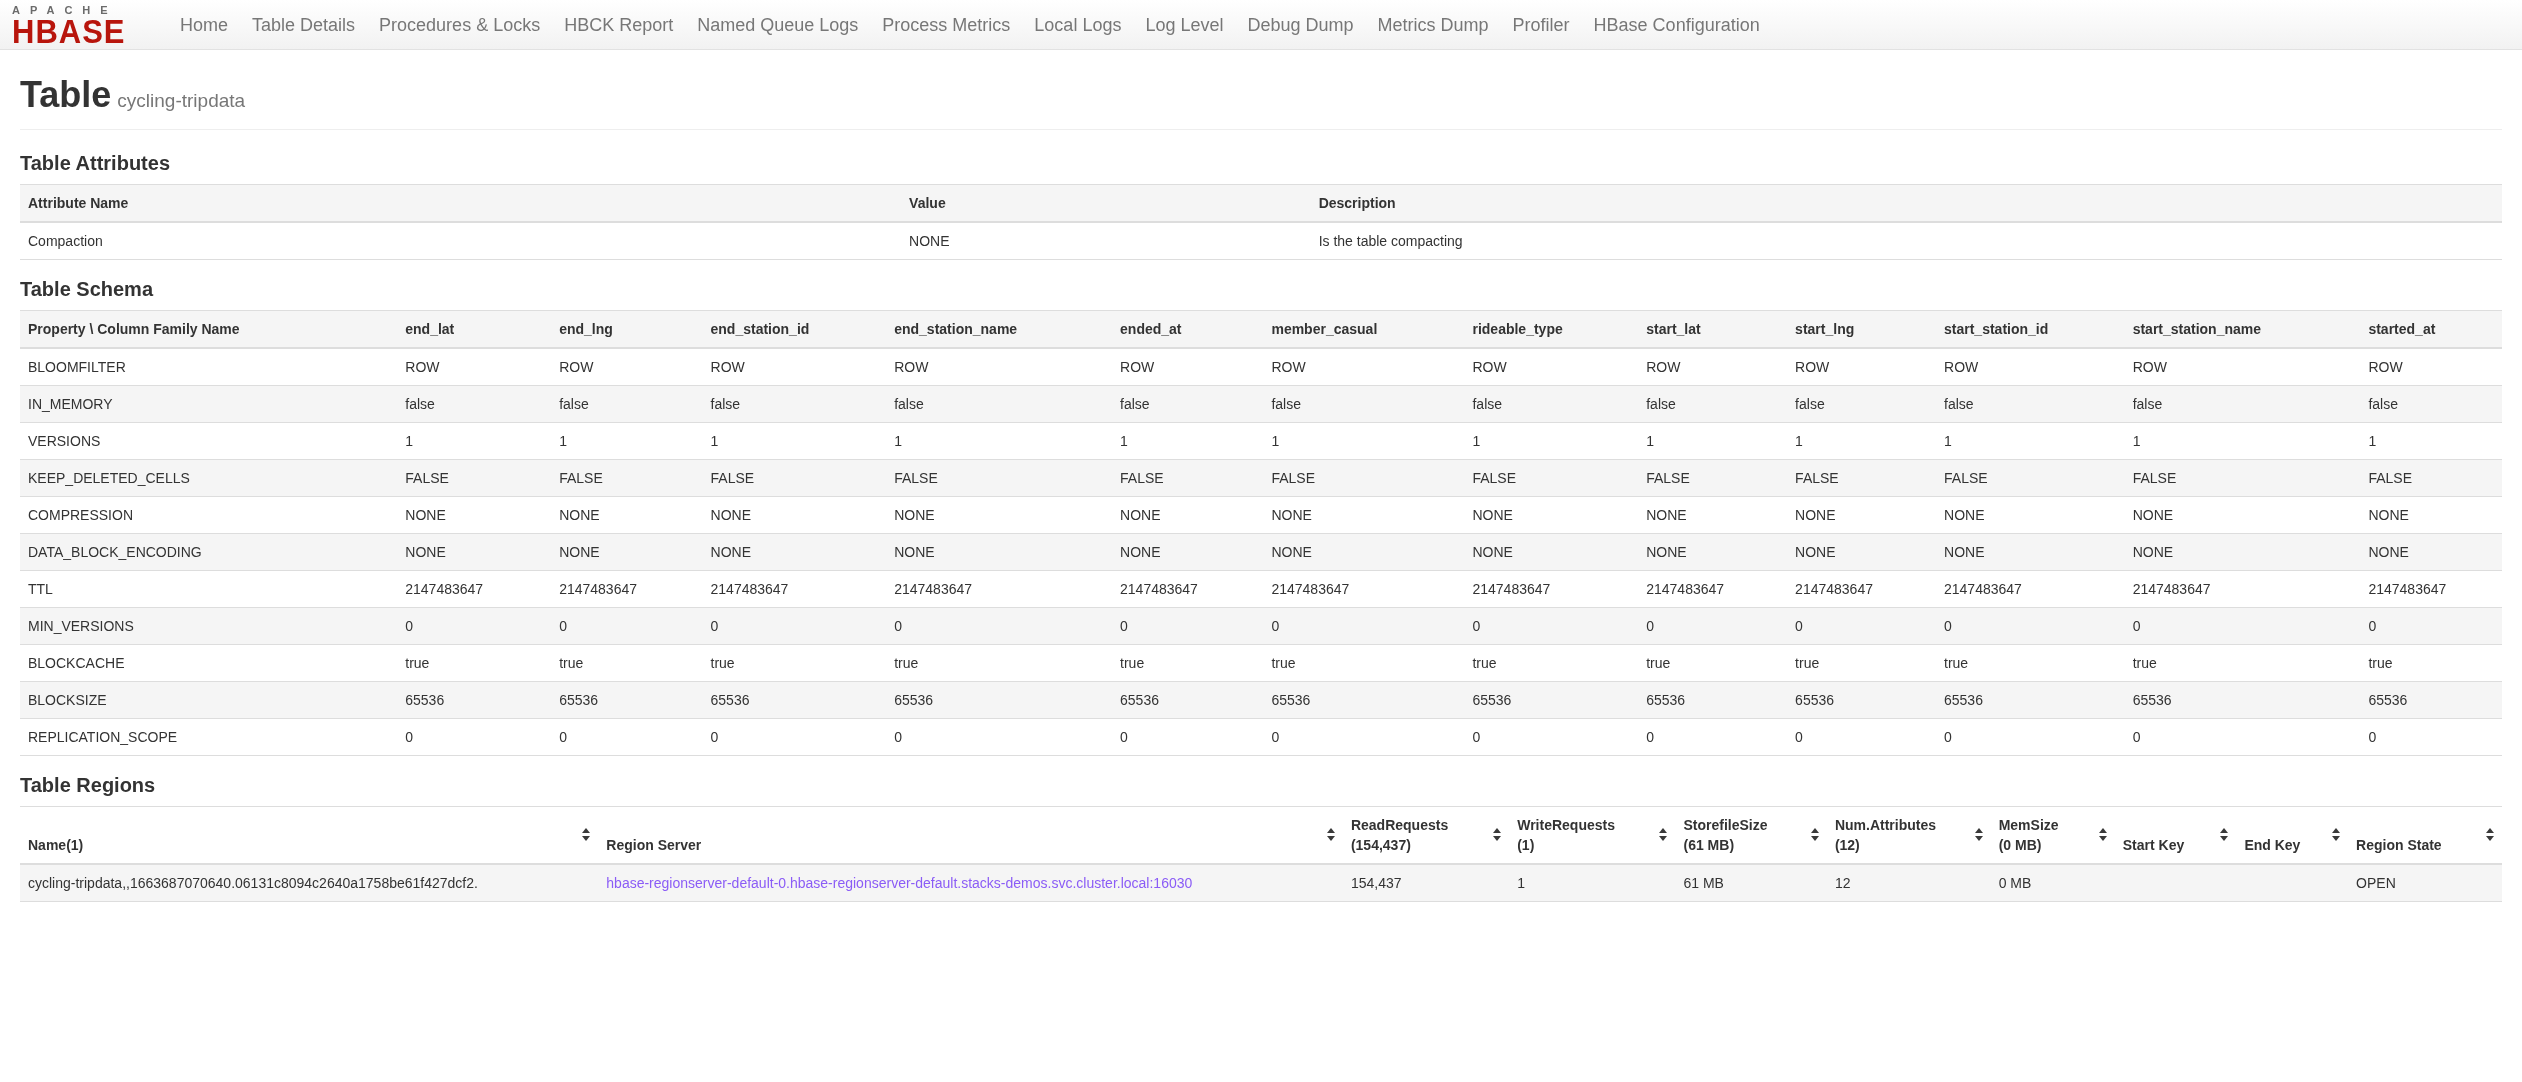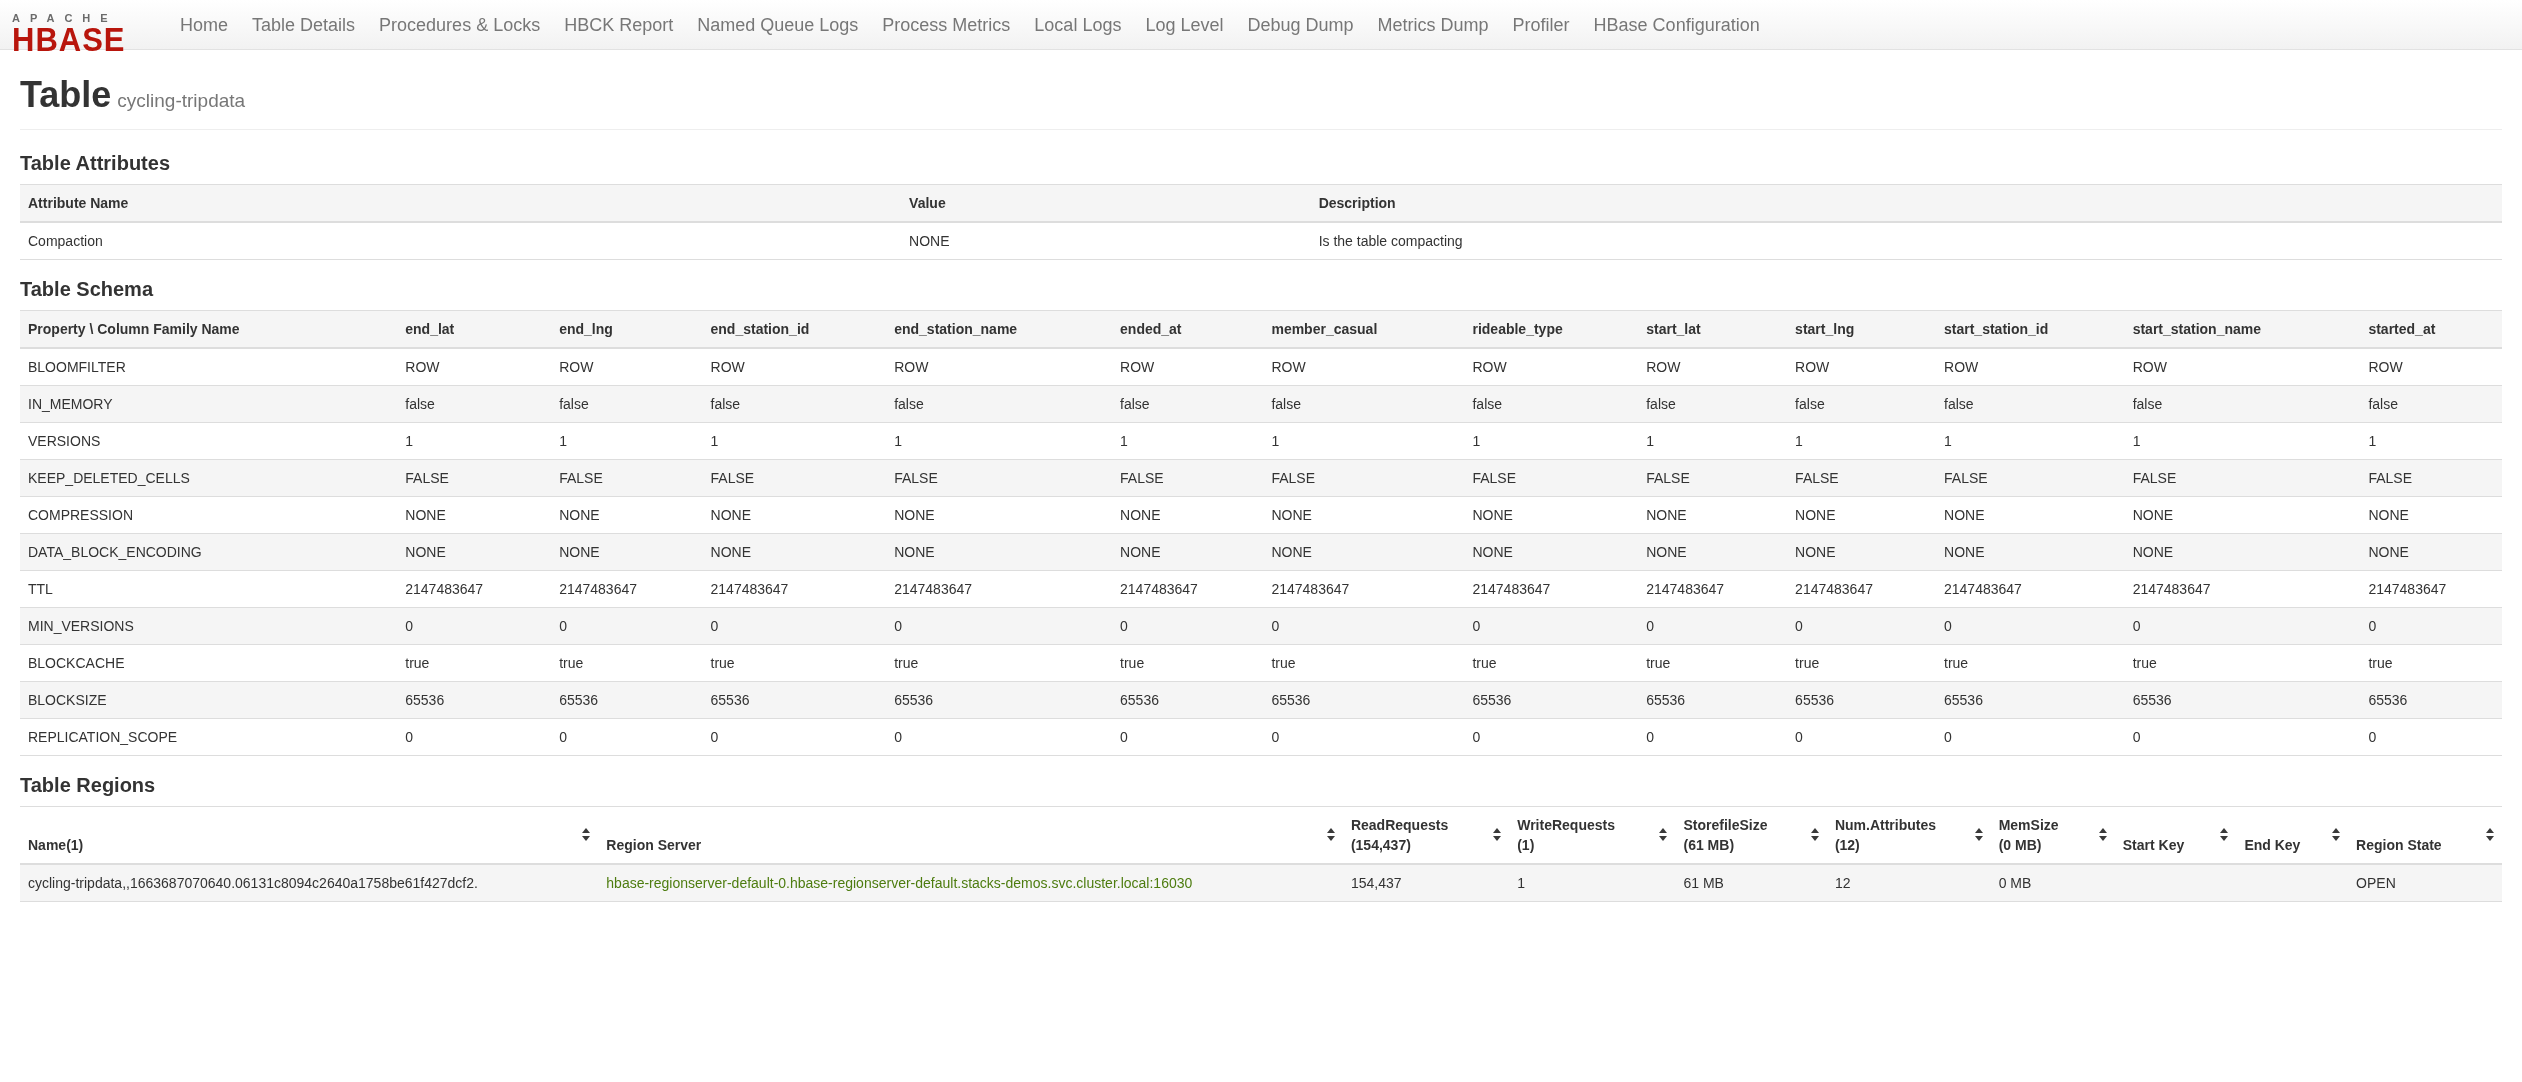--- a/index.html
+++ b/index.html
@@ -15,21 +15,21 @@
   
   .navbar {
     height: 50px;
     background: linear-gradient(to bottom, #ffffff, #f2f2f2);
     border-bottom: 1px solid #e2e2e2;
     display: flex;
     align-items: stretch;
   }
   .brand {
     width: 168px;
-    padding: 12px 0 0 12px;
+    padding: 4px 0 0 12px;
     display: flex;
     flex-direction: column;
     justify-content: flex-start;
     cursor: pointer;
   }
   .brand .apache {
     font-size: 11px;
     font-weight: 700;
     letter-spacing: 10px;
     color: #6b6b6b;
@@ -120,21 +120,21 @@
   .pills a {
     display: block;
     padding: 10px 15px;
     border-radius: 5px;
     color: #337ab7;
     font-size: 14px;
     line-height: 19px;
   }
   .pills li.active a { background: #337ab7; color: #fff; }
 
-  .link { color: #4d7c0f; }
+  .link { color: #8b5cf6; }
 </style>
 </head>
 <body>
 
 <nav class="navbar">
   <div class="brand">
     <span class="apache">APACHE</span>
     <span class="hbase">HBASE</span>
   </div>
   <ul class="nav-items">

